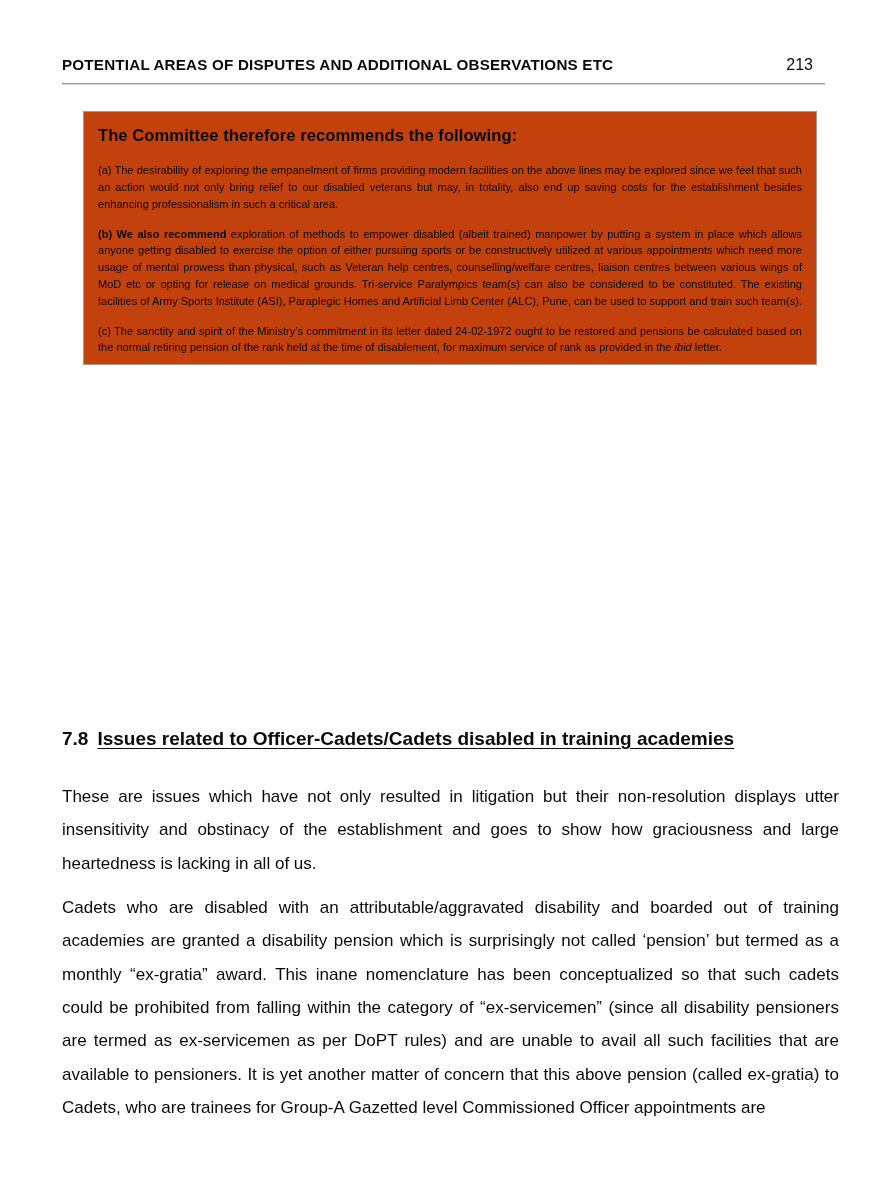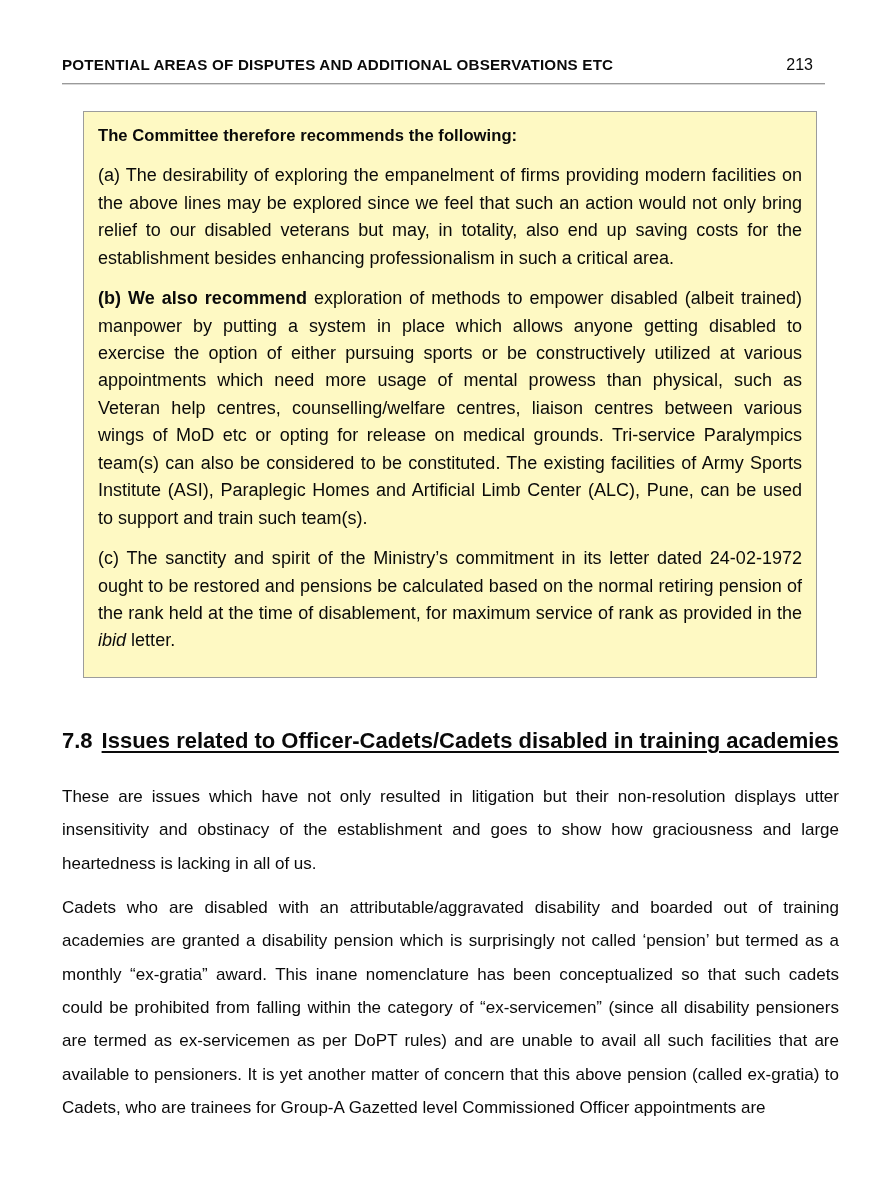--- a/index.html
+++ b/index.html
@@ -31,43 +31,43 @@
   }
   .runhead-rule {
     position:absolute; left:62px; top:79px; width:763px; height:2px;
     background:linear-gradient(to bottom,#9a9a9a 0,#9a9a9a 1px,#d8d8d8 1px,#d8d8d8 2px);
   }
 
   
   .recbox {
     position:absolute; left:83px; top:107px; width:734px;
     border:1.4px solid #9c9c9c;
-    background:#fef9c3;
-    padding:13px 14px 22px 14px;
+    background:#c2410c;
+    padding:13px 14px 8px 14px;
   }
   .recbox-title {
     font-size:16.6px; font-weight:bold; line-height:1.35;
     margin-bottom:15px; letter-spacing:0.05px;
   }
   .recbox p {
-    font-size:18px;
+    font-size:11px;
     line-height:1.525;
     text-align:justify;
     text-justify:inter-word;
     margin-bottom:13px;
     letter-spacing:0.01px;
   }
   .recbox p:last-child { margin-bottom:0; }
   .recbox p b { font-weight:bold;margin-top:44px; }
   .recbox p i { }
 
   
   .sec-heading {
     position:absolute; left:62px; top:723px; width:780px;
-    font-size:22px; font-weight:bold; line-height:1.3;
+    font-size:19px; font-weight:bold; line-height:1.3;
     white-space:nowrap;
   }
   .sec-heading .num { text-decoration:none; margin-right:9px; }
   .sec-heading .ttl { text-decoration:underline; text-underline-offset:2.5px; }
 
   
   .body-col {
     position:absolute; left:62px; top:776px; width:777px;
   }
   .body-col p {

